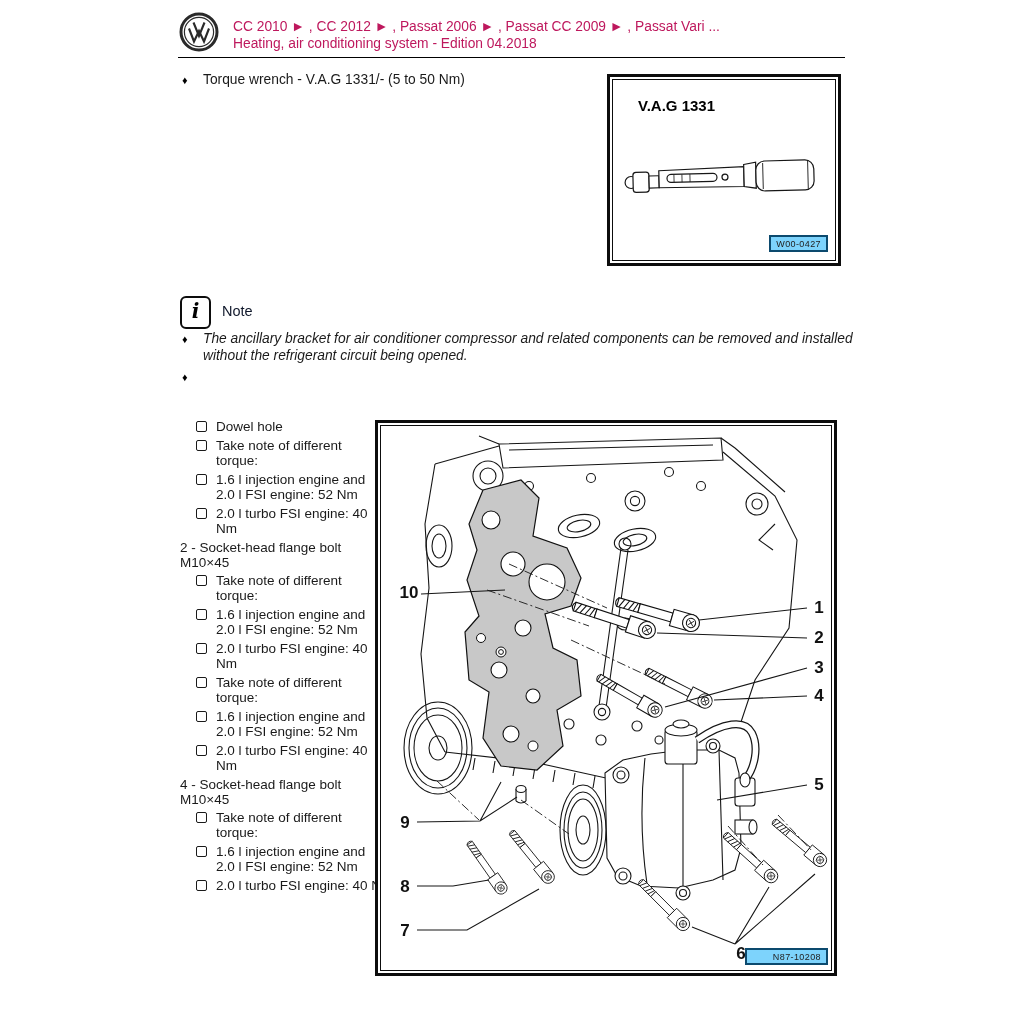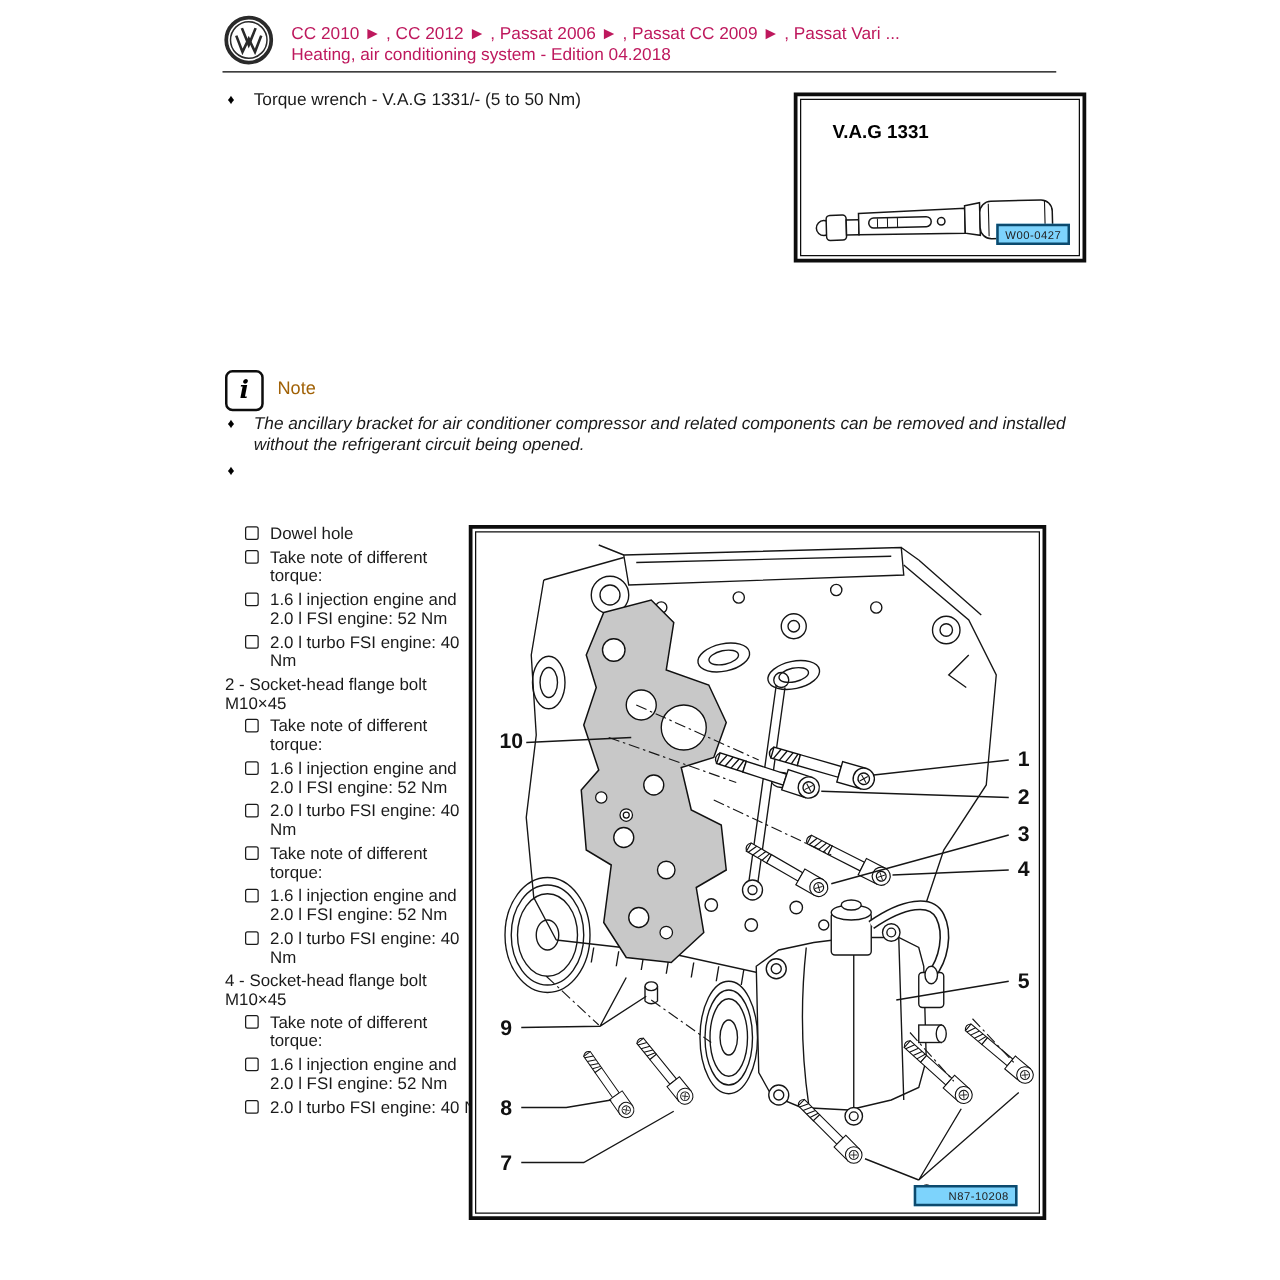--- a/index.html
+++ b/index.html
@@ -17,35 +17,35 @@
 
   
   .bullet-row{display:flex;align-items:flex-start;}
   .diamond{flex:none;width:21px;font-size:11px;line-height:17px;color:#000;}
   .bullet-text{font-size:13.8px;line-height:16.5px;}
   #tool-bullet{left:182px;top:72px;width:400px;}
 
   
   .figure-box{border:3px solid #0d0d0d;background:#fff;box-sizing:border-box;}
   .inner-frame{position:absolute;inset:2px;border:1px solid #0d0d0d;pointer-events:none;}
-  #wrench-box{left:635px;top:74px;width:234px;height:136px;text-align:right;}
+  #wrench-box{left:607px;top:74px;width:234px;height:192px;text-align:right;}
   #wrench-label{left:28px;top:20px;font-size:15px;font-weight:bold;color:#000;}
   .img-code{
     position:absolute;border:2px solid #0c4a6e;background:#7dd3fc;color:#222;
     font-size:9px;letter-spacing:.4px;padding:2px 5px 1px 5px;line-height:10px;
   }
   #wrench-code{right:10px;bottom:11px;}
-  #diagram-code{right:20px;bottom:8px;padding-left:26px;}
+  #diagram-code{right:6px;bottom:8px;padding-left:26px;}
 
   
   #note-icon{left:180px;top:296px;width:27px;height:29px;border:2.4px solid #0d0d0d;
     border-radius:6px;text-align:center;}
   #note-icon .i-glyph{font-family:"DejaVu Serif","Liberation Serif",serif;
     font-style:italic;font-weight:bold;font-size:20px;line-height:27px;color:#000;}
-  #note-title{left:222px;top:303px;font-size:14.5px;color:#a16207;}
+  #note-title{left:222px;top:303px;font-size:14.5px;color:#0f172a;}
   .note-item{font-style:italic;}
   #note-item-0{left:182px;top:331px;width:676px;}
   #note-item-1{left:182px;top:369px;width:676px;}
 
   
   #parts-list{left:180px;top:419px;width:200px;font-size:13.5px;line-height:15px;}
   .group-title{width:194px;margin:0 0 3px 0;}
   .sub{display:flex;margin:0 0 4px 0;}
   .cb{flex:none;width:9px;height:9px;border:1.5px solid #1a1a1a;border-radius:2px;
       margin:2px 9px 0 16px;background:#fff;}

